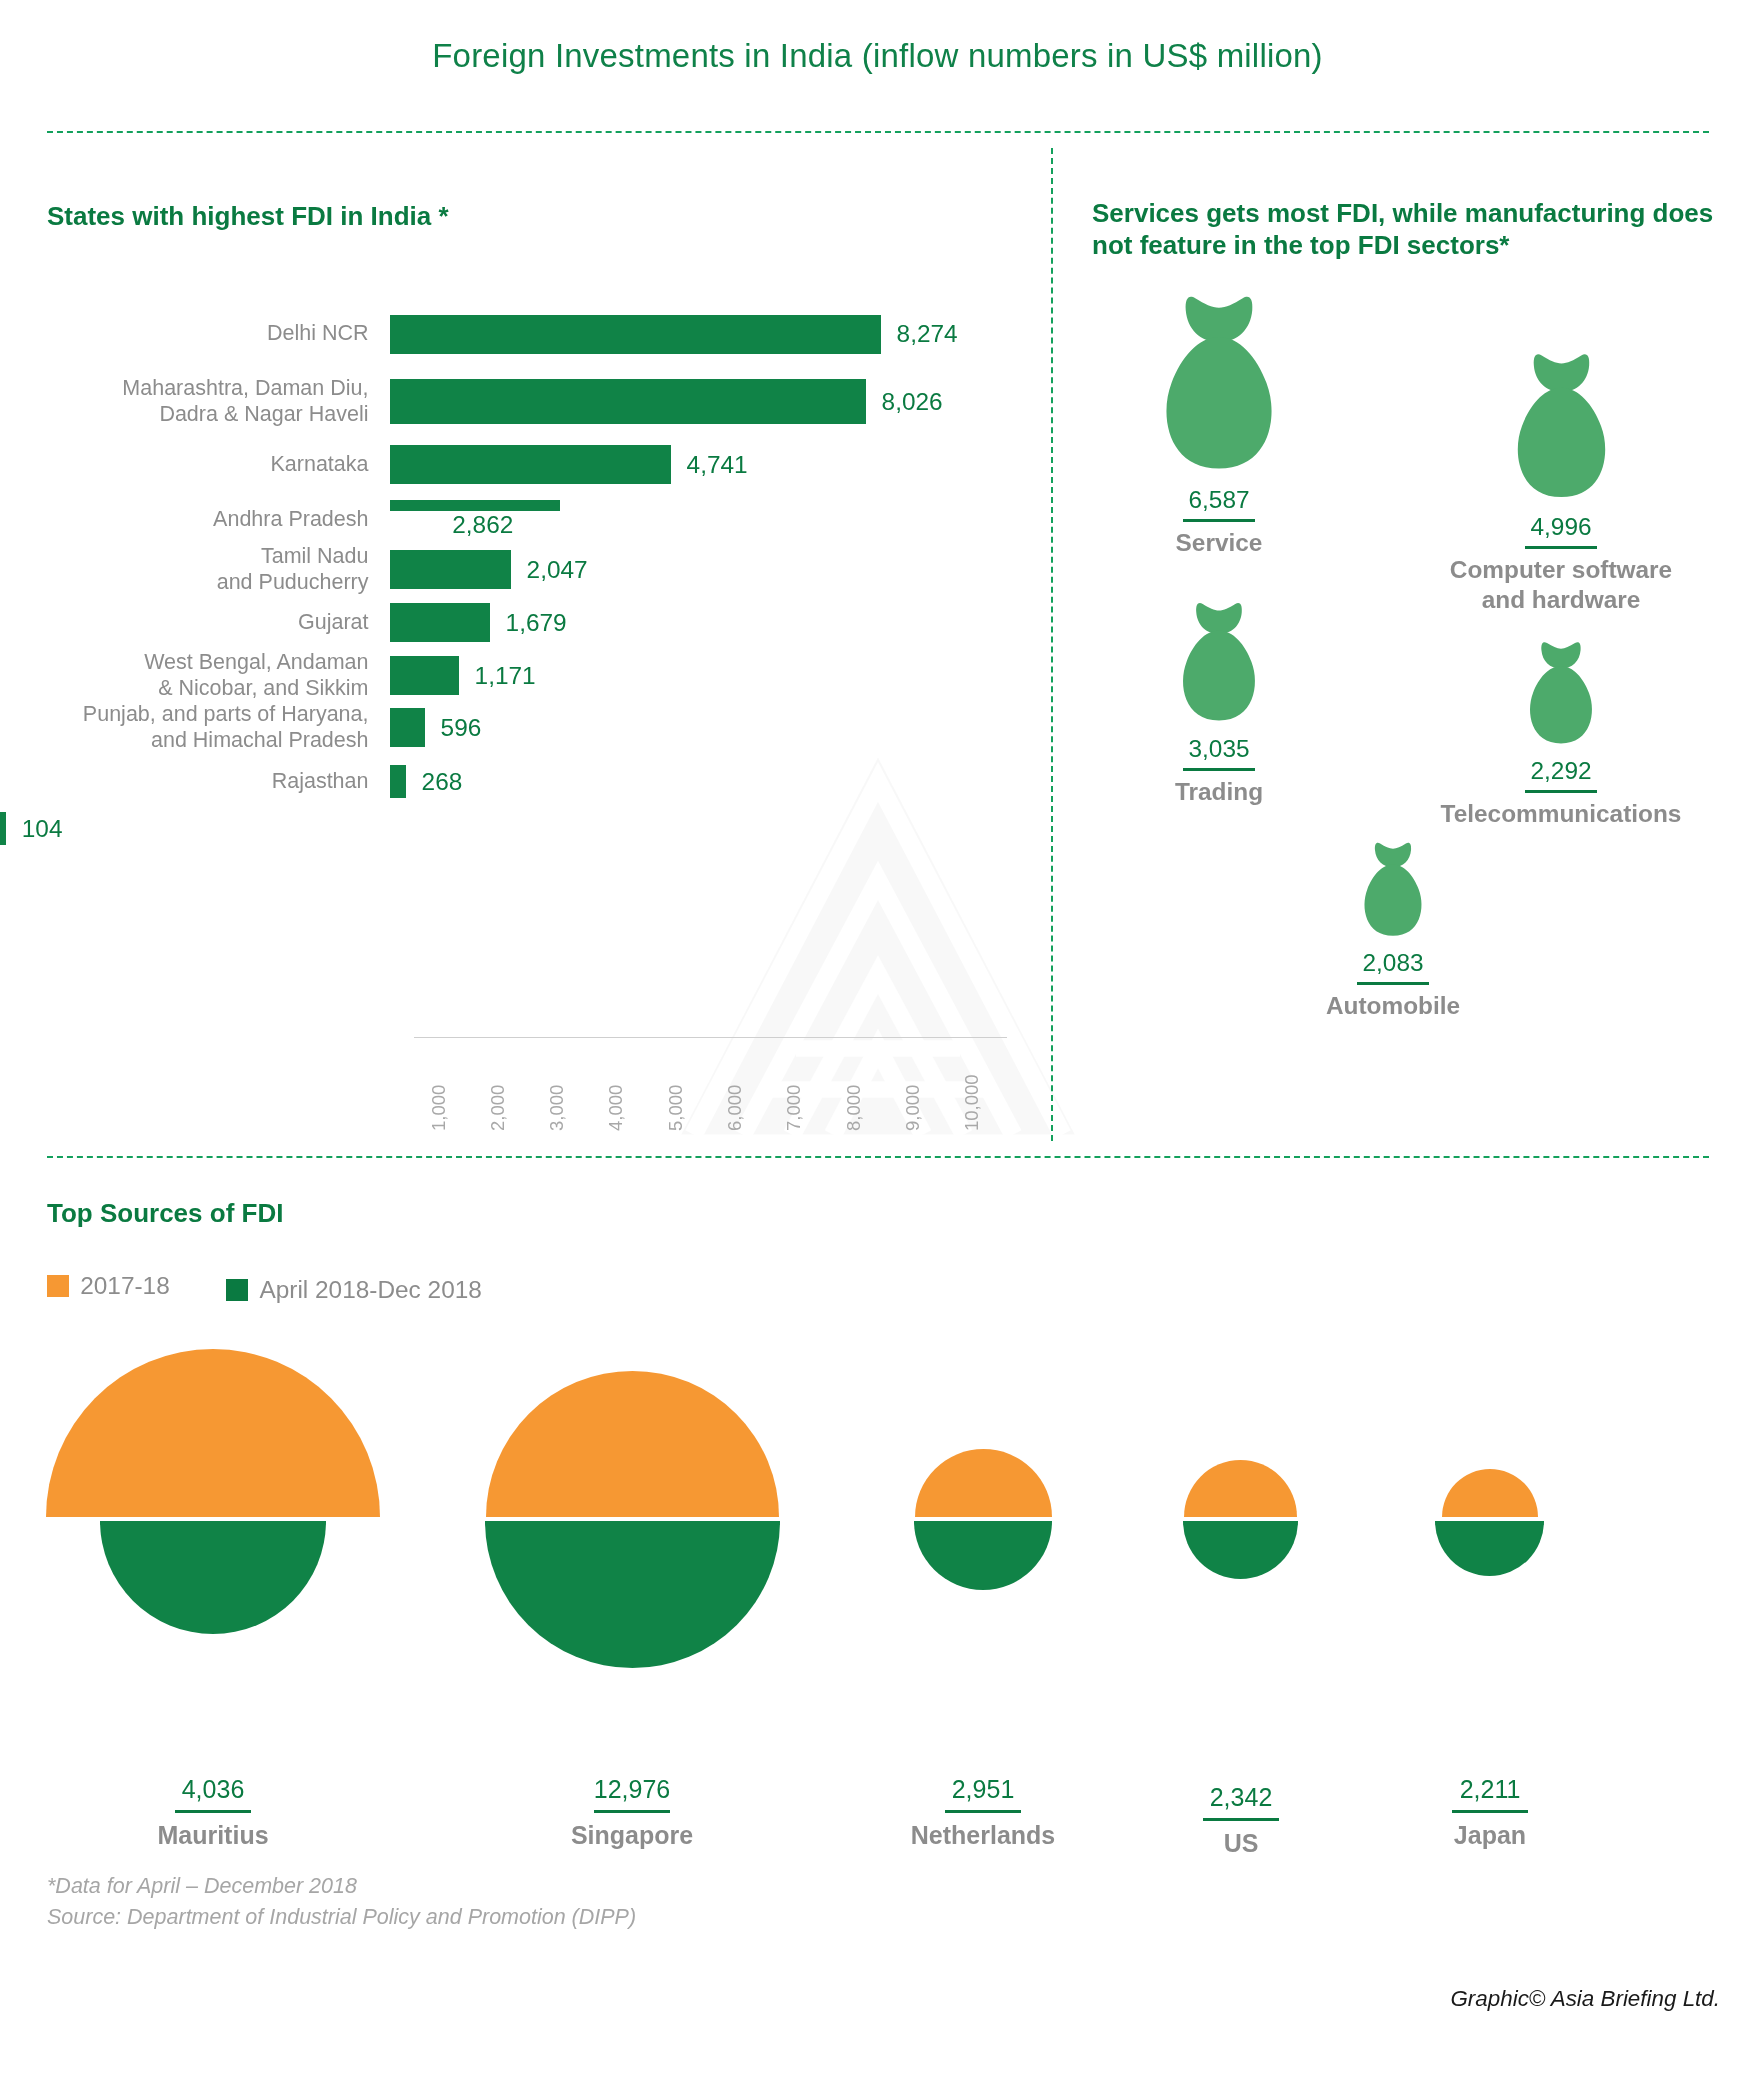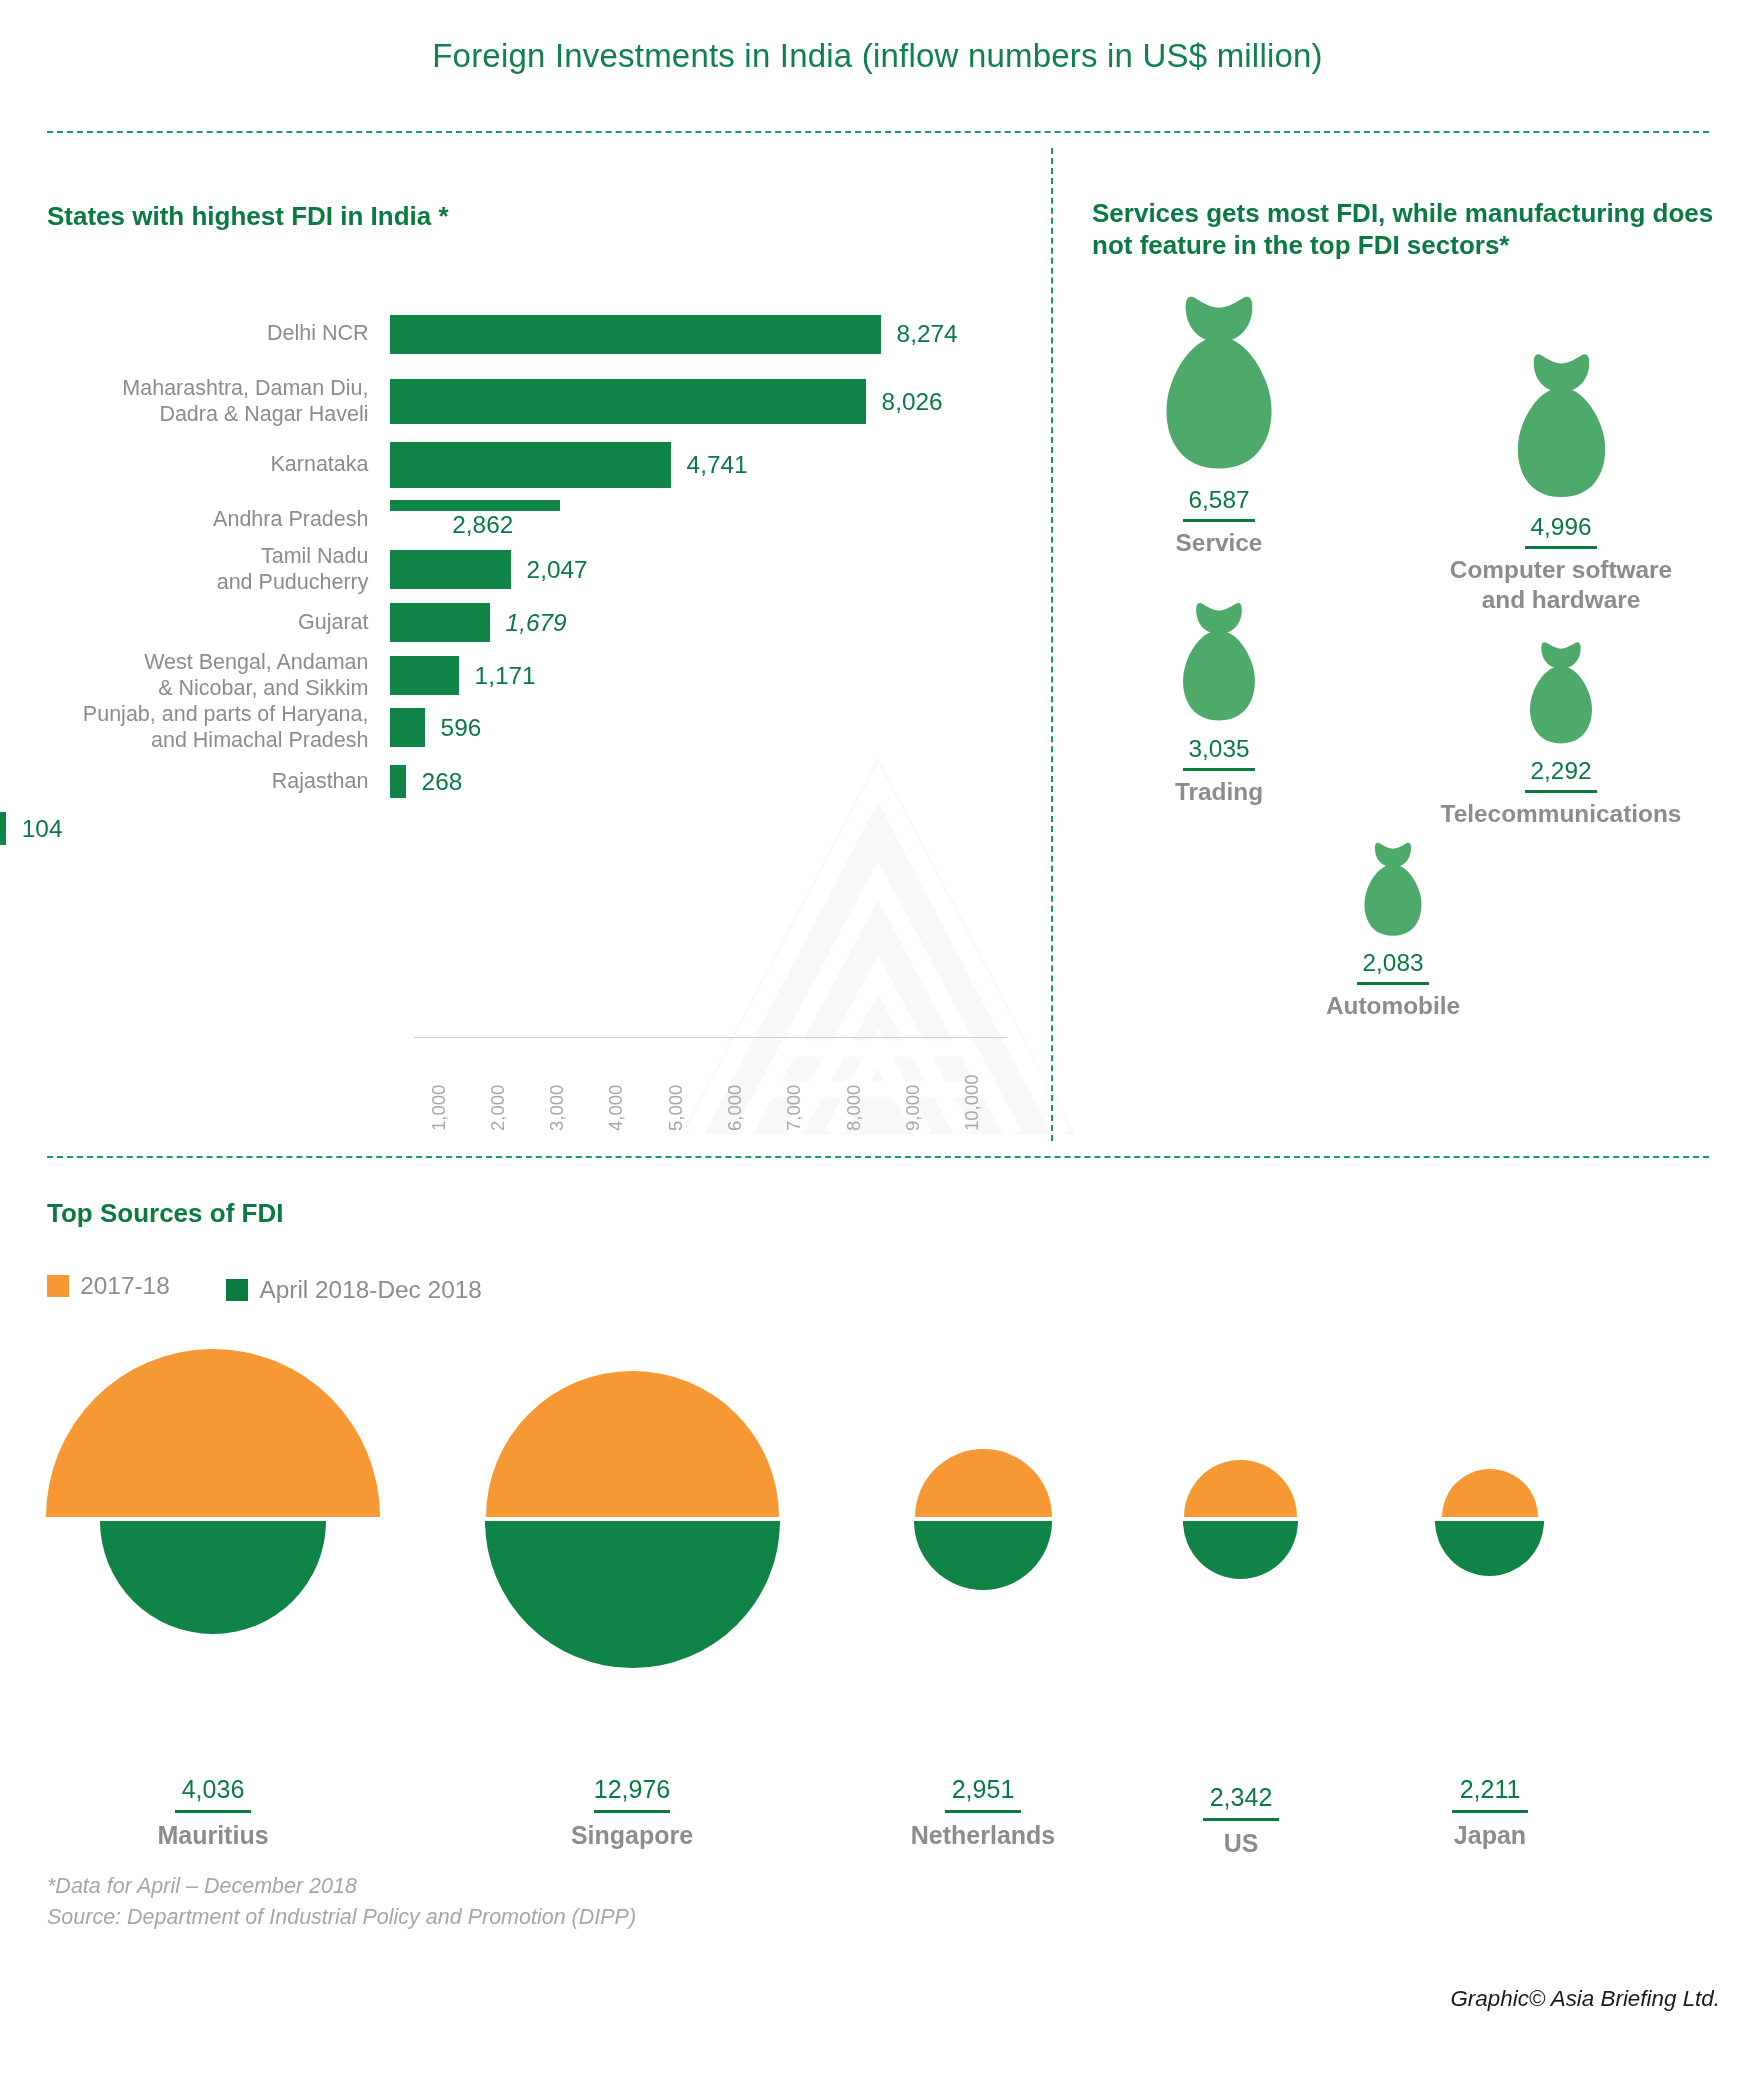--- a/index.html
+++ b/index.html
@@ -133,21 +133,21 @@
         </div>
         <div class="bar-wrap" style="height: 45px;">
           <div class="bar" style="width: 476px;"></div>
           <div class="bar-val">8,026</div>
         </div>
       </div>
       <div class="bar-row" style="top: 152px; height: 39px;">
         <div class="bar-label">
           <div>Karnataka</div>
         </div>
-        <div class="bar-wrap" style="height: 46px;">
+        <div class="bar-wrap" style="height: 39px;">
           <div class="bar" style="width: 281px;"></div>
           <div class="bar-val">4,741</div>
         </div>
       </div>
       <div class="bar-row" style="top: 207px; height: 39px;">
         <div class="bar-label">
           <div>Andhra Pradesh</div>
         </div>
         <div class="bar-wrap" style="height: 39px; flex-direction: column;">
           <div class="bar" style="width: 170px;"></div>
@@ -161,21 +161,21 @@
         </div>
         <div class="bar-wrap" style="height: 39px;">
           <div class="bar" style="width: 121px;"></div>
           <div class="bar-val">2,047</div>
         </div>
       </div>
       <div class="bar-row" style="top: 310px; height: 39px;">
         <div class="bar-label">
           <div>Gujarat</div>
         </div>
-        <div class="bar-wrap" style="height: 39px; font-style: italic;">
+        <div class="bar-wrap" style="height: 39px;">
           <div class="bar" style="width: 100px;"></div>
           <div class="bar-val">1,679</div>
         </div>
       </div>
       <div class="bar-row" style="top: 363px; height: 39px;">
         <div class="bar-label">
           <div>West Bengal, Andaman</div>
           <div>&amp; Nicobar, and Sikkim</div>
         </div>
         <div class="bar-wrap" style="height: 39px; align-items: center;">

